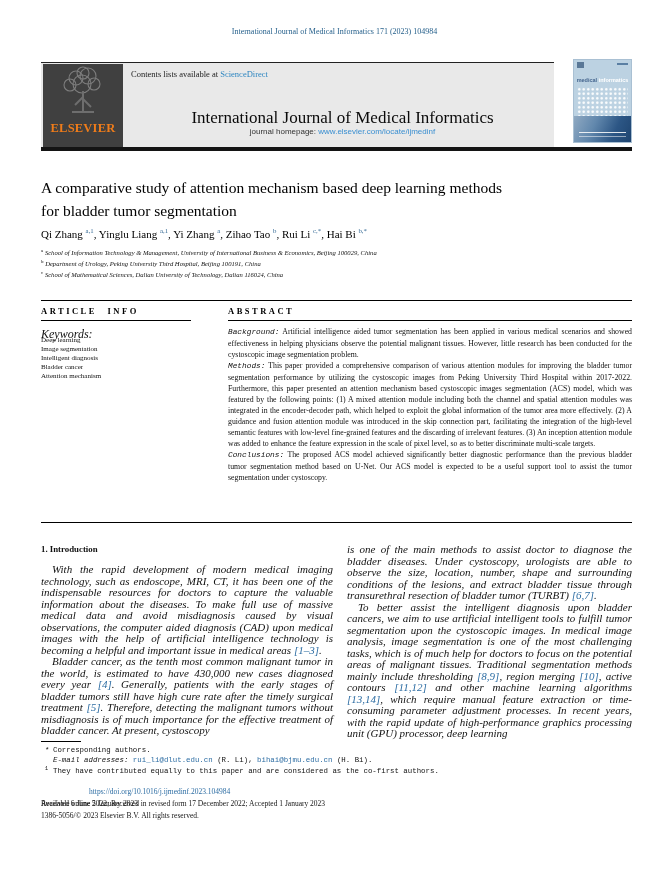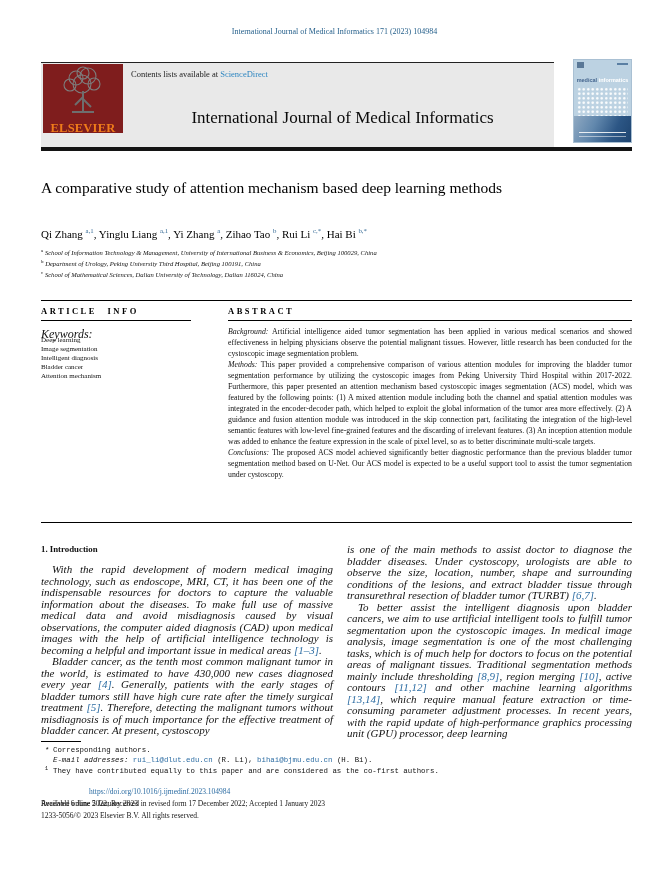--- a/index.html
+++ b/index.html
@@ -4,21 +4,21 @@
 <style>
   html,body{margin:0;padding:0;width:669px;height:869px;overflow:hidden;background:#ffffff;}
   body{font-family:"Liberation Serif",serif;color:#111;position:relative;}
   .abs{position:absolute;}
 
   
   .running-head{top:27px;left:0;width:669px;text-align:center;font-size:8px;color:#27618c;}
 
   
   .header-band{left:41px;top:62px;width:513px;height:85px;background:#e9e9e9;border-top:1px solid #222;box-sizing:border-box;}
-  .logo-panel{position:absolute;left:2px;top:1px;width:80px;height:69px;background:#7f1d1d;text-align:center;}
+  .logo-panel{position:absolute;left:2px;top:1px;width:80px;height:83px;background:#404040;text-align:center;}
   .elsevier-word{font-weight:bold;font-size:12.5px;color:#ef7c1a;letter-spacing:0.2px;margin-top:-3px;}
   .contents-line{position:absolute;left:90px;right:0;top:6px;text-align:left;font-size:8.5px;color:#222;}
   .sd-link{color:#2e86c1;text-decoration:none;}
   .journal-name{position:absolute;left:90px;right:0;top:28px;text-align:center;font-size:17px;color:#0a0a0a;margin-top:17px;}
   .homepage-line{position:absolute;left:90px;right:0;top:64px;text-align:center;font-family:"Liberation Sans",sans-serif;font-size:8px;color:#333;}
   .hp-link{color:#3a8fd1;text-decoration:none;}
 
   
   .cover{left:573px;top:59px;width:59px;height:84px;background:#bcd2e2;overflow:hidden;border:1px solid #a9c0d3;box-sizing:border-box;}
   .cover-mark-l{position:absolute;left:3px;top:2px;width:7px;height:6px;background:#3a5a7d;opacity:.75;}
@@ -52,21 +52,21 @@
 
   .block-heading{font-size:8.5px;font-weight:bold;letter-spacing:2.5px;word-spacing:6px;color:#000;}
   #info-heading{left:41px;top:306px;}
   #abs-heading{left:228px;top:306px;}
 
   .kw-label{left:41px;top:327px;font-size:12px;font-style:italic;}
   .kw-list{left:41px;top:336px;font-size:7px;line-height:8.9px;}
 
   .abstract-body{left:228px;top:326px;width:404px;font-size:7.8px;line-height:11px;text-align:justify;}
   .abstract-body p{margin:0;}
-  .abstract-body .lbl{font-style:italic;}
+  .abstract-body .lbl{font-style:italic;font-family:Liberation Mono, monospace;}
 
   .intro-heading{left:41px;top:544px;font-size:8.8px;font-weight:bold;}
   .col{font-size:11px;line-height:11.5px;text-align:justify;font-style:italic;}
   .col p{margin:0;}
   .col p.indent{text-indent:11px;}
   #col-left{left:41px;top:564px;width:292px;}
   #col-right{left:347px;top:544px;width:285px;}
   .ref{color:#2d6da3;}
 
   .footnotes{left:41px;top:746px;width:565px;font-size:7.4px;line-height:9.6px;}
@@ -104,39 +104,44 @@
         <path d="M18 48 H40"></path>
       </g>
     </svg>
     <div class="elsevier-word">ELSEVIER</div>
   </div>
   <div class="contents-line">
     <span>Contents lists available at</span>
     <a class="sd-link" href="#">ScienceDirect</a>
   </div>
   <div class="journal-name">International Journal of Medical Informatics</div>
+  <div class="homepage-line">
+    <span>journal homepage:</span>
+    <a class="hp-link" href="#">www.elsevier.com/locate/ijmedinf</a>
+  </div>
 </div>
 
 <div class="abs cover">
   <div class="cover-mark-l"></div>
   <div class="cover-mark-r"></div>
   <div class="cover-title">
     <span class="cover-t1">medical</span>
     <span class="cover-t2">informatics</span>
   </div>
   <div class="cover-dots"></div>
   <div class="cover-photo">
     <div class="cover-footline"></div>
   </div>
 </div>
 
 <div class="abs black-bar"></div>
 
 <div class="abs article-title">
     <div>A comparative study of attention mechanism based deep learning methods</div>
+    <div>for bladder tumor segmentation</div>
   </div>
 <div class="abs author-line"><span>Qi Zhang <sup>a,1</sup>, </span><span>Yinglu Liang <sup>a,1</sup>, </span><span>Yi Zhang <sup>a</sup>, </span><span>Zihao Tao <sup>b</sup>, </span><span>Rui Li <sup>c,*</sup>, </span><span>Hai Bi <sup>b,*</sup></span></div>
 <div class="abs affiliations">
     <div><sup>a</sup> School of Information Technology &amp; Management, University of International Business &amp; Economics, Beijing 100029, China</div>
     <div><sup>b</sup> Department of Urology, Peking University Third Hospital, Beijing 100191, China</div>
     <div><sup>c</sup> School of Mathematical Sciences, Dalian University of Technology, Dalian 116024, China</div>
   </div>
 
 <div class="abs rule" id="rule-top"></div>
 <div class="abs rule" id="info-rule"></div>
@@ -183,13 +188,13 @@
     <span>(H. Bi).</span>
   </div>
   <div class="fline">
     <span class="fmark"><sup>1</sup></span><span>They have contributed equally to this paper and are considered as the co-first authors.</span>
   </div>
 </div>
 
 <a class="abs doi-line link" href="#">https://doi.org/10.1016/j.ijmedinf.2023.104984</a>
 <div class="abs received-line">Received 6 June 2022; Received in revised form 17 December 2022; Accepted 1 January 2023</div>
 <div class="abs available-line">Available online 5 January 2023</div>
-<div class="abs copyright-line">1233-5056/© 2023 Elsevier B.V. All rights reserved.</div>
+<div class="abs copyright-line">1386-5056/© 2023 Elsevier B.V. All rights reserved.</div>
 
 </body></html>

